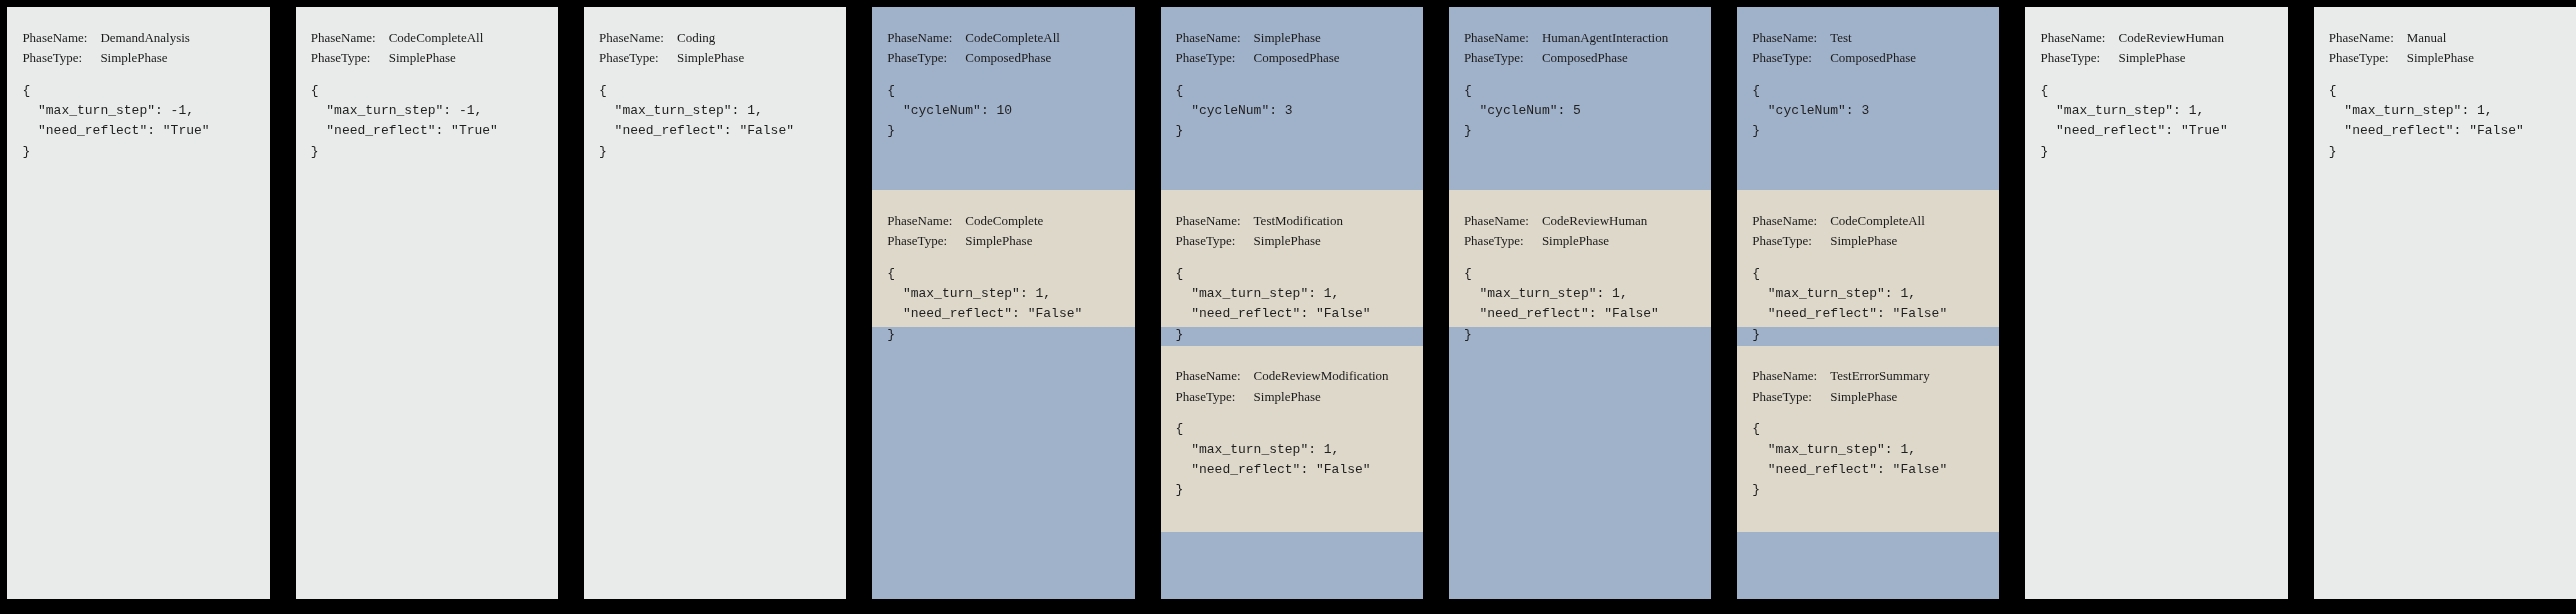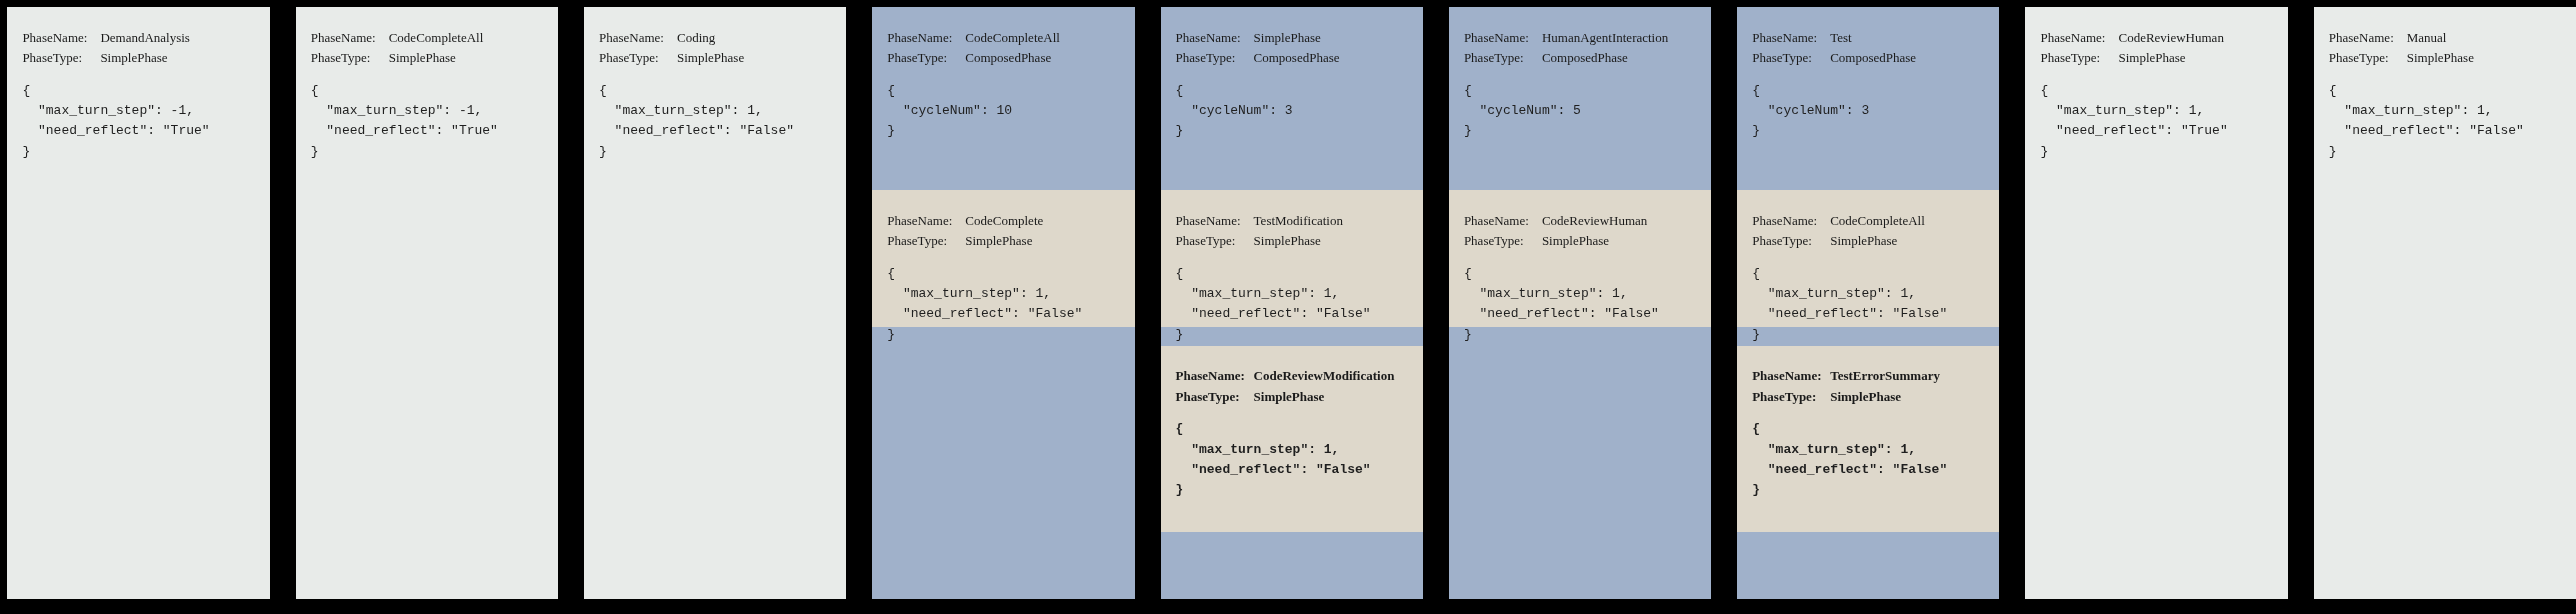--- a/index.html
+++ b/index.html
@@ -33,21 +33,21 @@
     box-sizing: border-box;
     height: 183px;
     padding: 20.4px 11px 0 15px;
   }
   .sub-card {
     background: #ded8cb;
     box-sizing: border-box;
     padding: 20.4px 11px 0 15px;
   }
   .sub-1 { height: 137px; }
-  .sub-2 { height: 186px; font-weight: bold; }
+  .sub-2 { height: 186px; }
   .sub-spacer { height: 18.5px; }
   .tail { flex: 1 1 auto; }
   .kv { line-height: 20.4px; font-size: 13px; color: #1a1a1a; white-space: nowrap; }
   .kv .k { display: inline-block; width: 78px; }
   .cfg {
     margin: 12px 0 0 0;
     font-family: "Liberation Mono", monospace;
     font-size: 13px;
     line-height: 20.4px;
     color: #1f1f1f;

